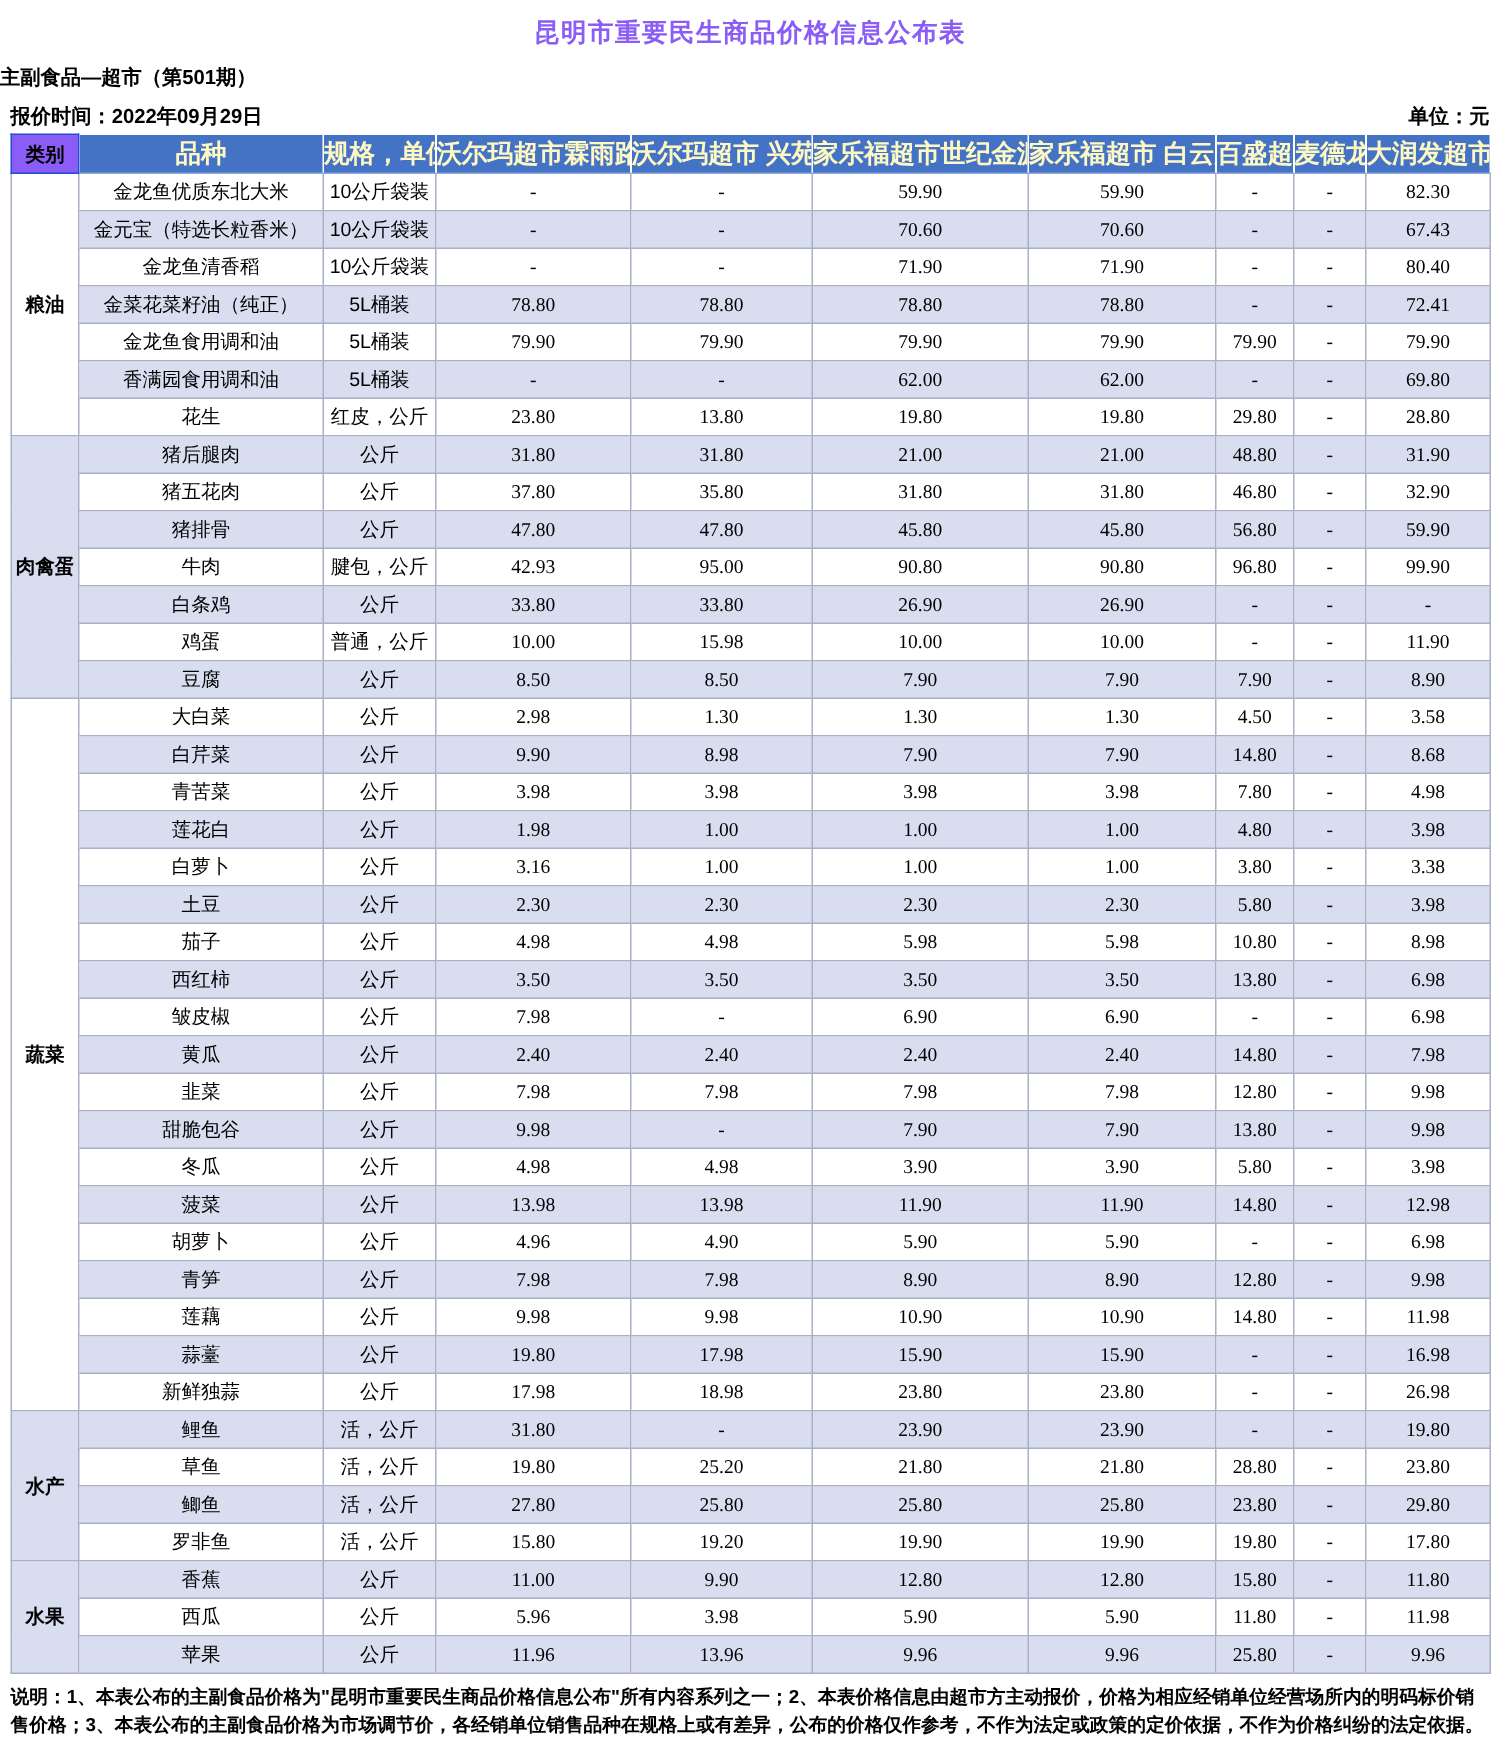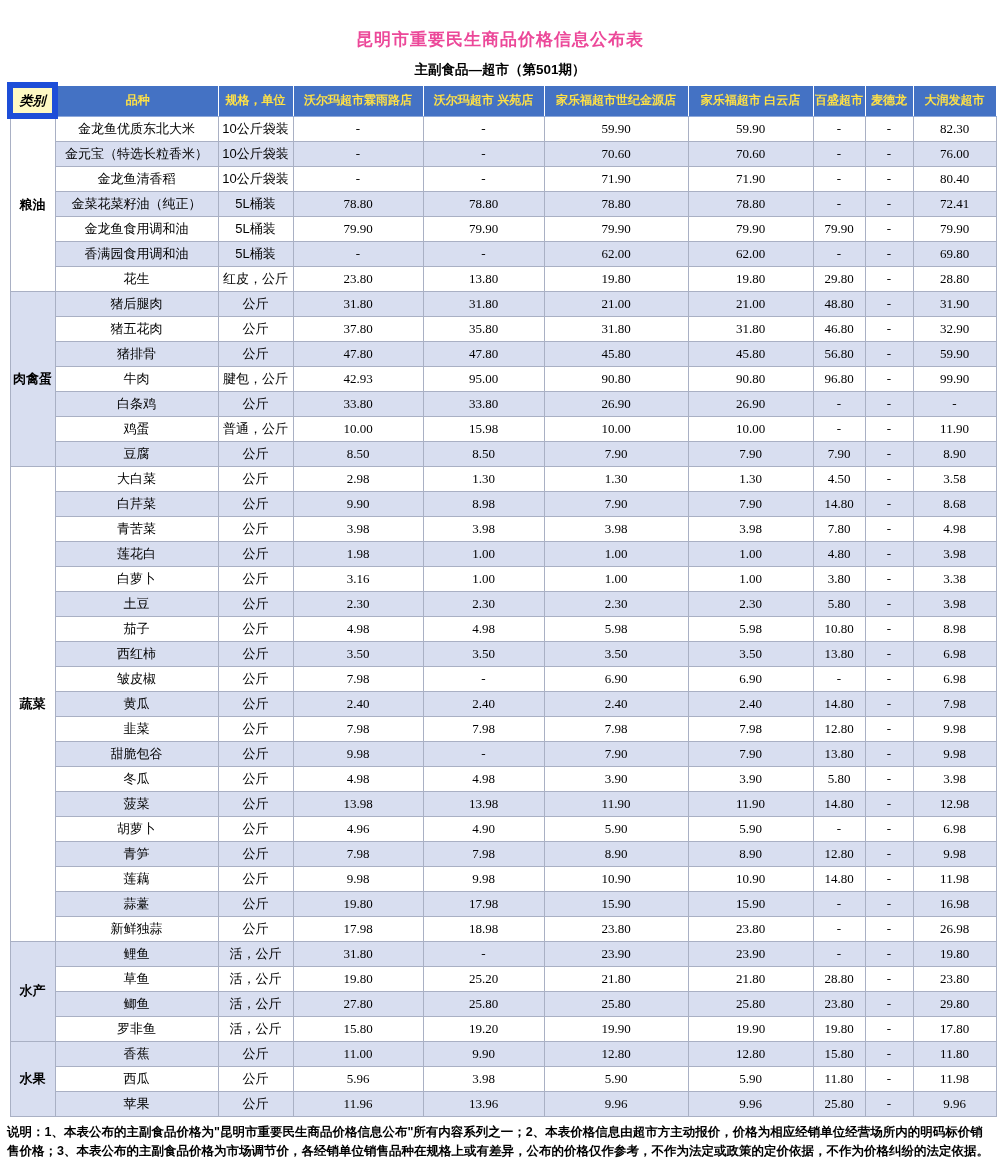--- a/index.html
+++ b/index.html
@@ -8,26 +8,26 @@
     font-family: "Liberation Sans", sans-serif;
     color: #000;
     position: relative;
   }
   .page { padding-top: 8px; }
 
   .title {
     text-align: center;
     font-size: 17px;
     font-weight: bold;
-    color: #ec4899;
+    color: #8b5cf6;
     letter-spacing: 1px;
-    margin: 20px 0 10px 0;
+    margin: 2px 0 10px 0;
   }
   .subtitle, .summary-unit {
-    text-align: center;
+    text-align: left;
     font-size: 13.5px;
     font-weight: bold;
     margin: 3px 0;
   }
   .meta-row {
     display: flex;
     justify-content: space-between;
     align-items: flex-end;
     margin: 8px 7px 2px 7px;
     font-size: 13.5px;
@@ -35,37 +35,36 @@
   }
 
   table.price-table {
     border-collapse: collapse;
     table-layout: fixed;
     width: 986px;
     margin: 0 7px;
   }
   table.price-table th {
     background: #4472C4;
-    color: #fde047;
-    font-size: 12px;
+    color: #fef9c3;
+    font-size: 17px;
     font-weight: bold;
     height: 25px;
     padding: 0;
     border: 1px solid #fff;
     border-bottom: 1px solid #8EA9DB;
     overflow: hidden;
     white-space: nowrap;
     text-align: center;
   }
   table.price-table th.cat-head {
-    background: #fef9c3;
+    background: #8b5cf6;
     color: #000;
-    border: 6px solid #1d4ed8;
+    border: 1px solid #1d4ed8;
     font-size: 13px;
-    font-style: italic;
   }
   table.price-table td {
     height: 24px;
     padding: 0 2px;
     border: 1px solid #A9B0C4;
     text-align: center;
     overflow: hidden;
     white-space: nowrap;
     font-size: 13px;
     background: transparent;
@@ -92,20 +91,24 @@
     text-align: left;
   }
 </style>
 </head>
 <body>
 
 <div class="page">
   <div class="title">昆明市重要民生商品价格信息公布表</div>
   <div class="subtitle">主副食品—超市（第501期）</div>
 
+  <div class="meta-row">
+    <span>报价时间：2022年09月29日</span>
+    <span>单位：元</span>
+  </div>
 
   <table class="price-table">
     <colgroup>
       <col style="width:45px">
         <col style="width:163px">
         <col style="width:75px">
       <col style="width:130px">
         <col style="width:121px">
         <col style="width:144px">
       <col style="width:125px">
@@ -142,21 +145,21 @@
         </tr>
         <tr class="stripe">
           <td>金元宝（特选长粒香米）</td>
           <td class="spec-cell">10公斤袋装</td>
           <td class="num-cell">-</td>
           <td class="num-cell">-</td>
           <td class="num-cell">70.60</td>
           <td class="num-cell">70.60</td>
           <td class="num-cell">-</td>
           <td class="num-cell">-</td>
-          <td class="num-cell">76.00</td>
+          <td class="num-cell">67.43</td>
         </tr>
         <tr>
           <td>金龙鱼清香稻</td>
           <td class="spec-cell">10公斤袋装</td>
           <td class="num-cell">-</td>
           <td class="num-cell">-</td>
           <td class="num-cell">71.90</td>
           <td class="num-cell">71.90</td>
           <td class="num-cell">-</td>
           <td class="num-cell">-</td>

